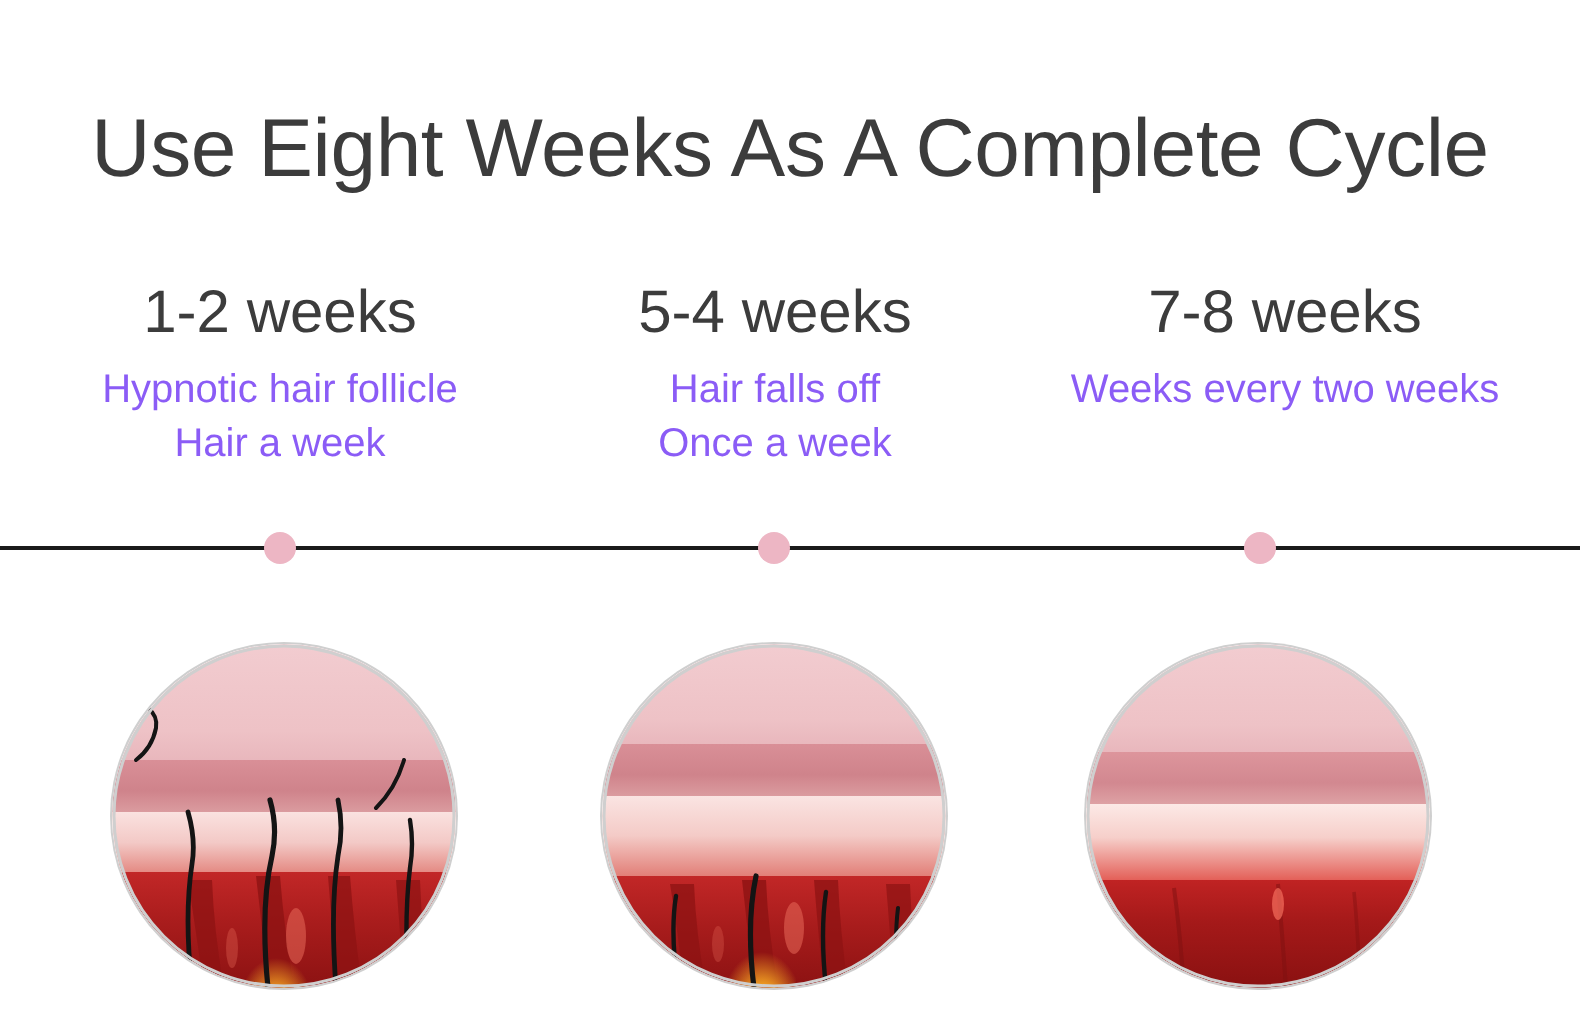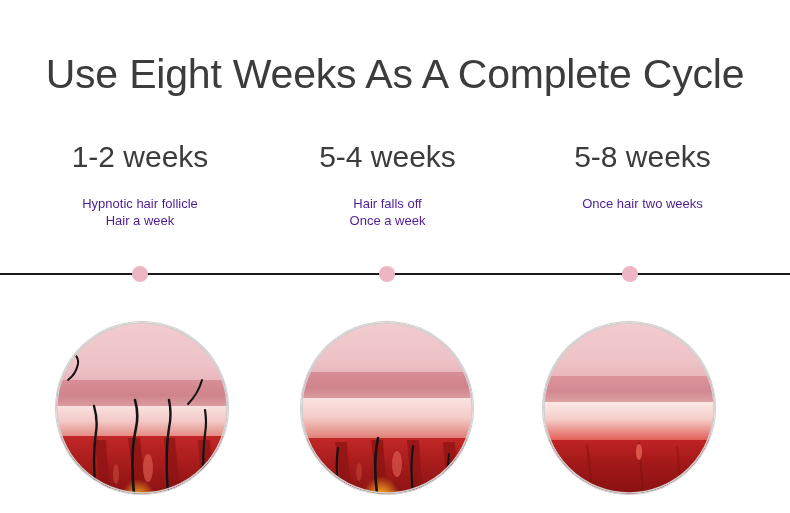--- a/index.html
+++ b/index.html
@@ -54,23 +54,23 @@
 
   .col-heading {
     font-size: 30px;
     font-weight: 400;
     color: #3c3c3c;
     line-height: 1.15;
     margin: 0;
     white-space: nowrap;
   }
   .col-lines {
-    margin-top: 20px;
-    font-size: 13px;
-    color: #4c1d95;
+    margin-top: 7px;
+    font-size: 20px;
+    color: #8b5cf6;
     line-height: 1.35;
   }
   .col-lines div { white-space: nowrap; }
 
   
   .timeline {
     position: absolute;
     top: 273px;
     left: 0;
     width: 790px;
@@ -130,23 +130,23 @@
 
     <div class="col col-2">
       <div class="col-heading">5-4 weeks</div>
       <div class="col-lines">
         <div>Hair falls off</div>
         <div>Once a week</div>
       </div>
     </div>
 
     <div class="col col-3">
-      <div class="col-heading">5-8 weeks</div>
+      <div class="col-heading">7-8 weeks</div>
       <div class="col-lines">
-        <div>Once hair two weeks</div>
+        <div>Weeks every two weeks</div>
       </div>
     </div>
 
   </div>
 
   <div class="timeline"></div>
   <div class="dot dot-1"></div>
   <div class="dot dot-2"></div>
   <div class="dot dot-3"></div>
 

